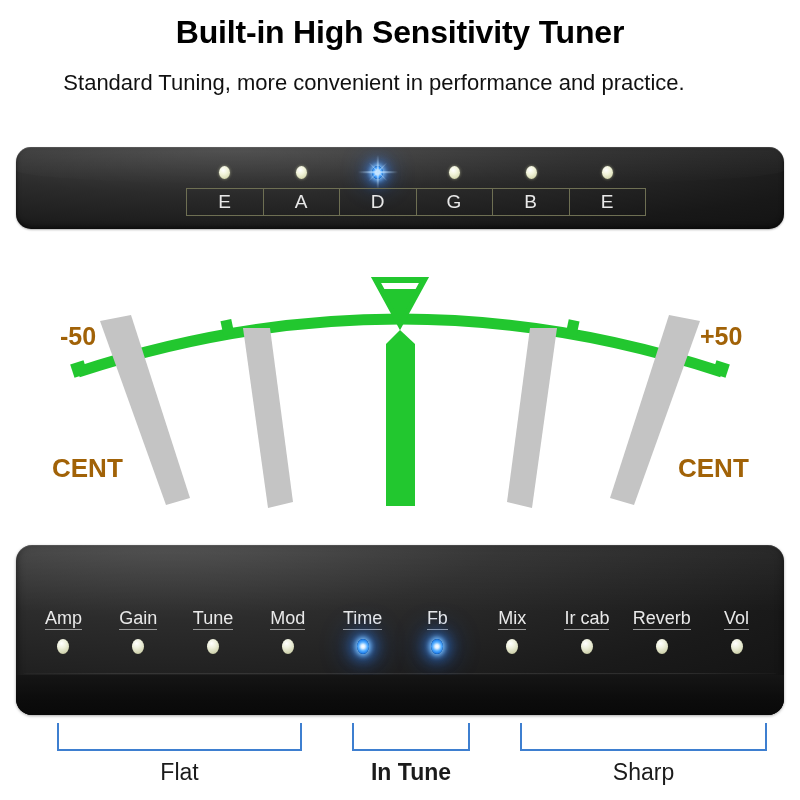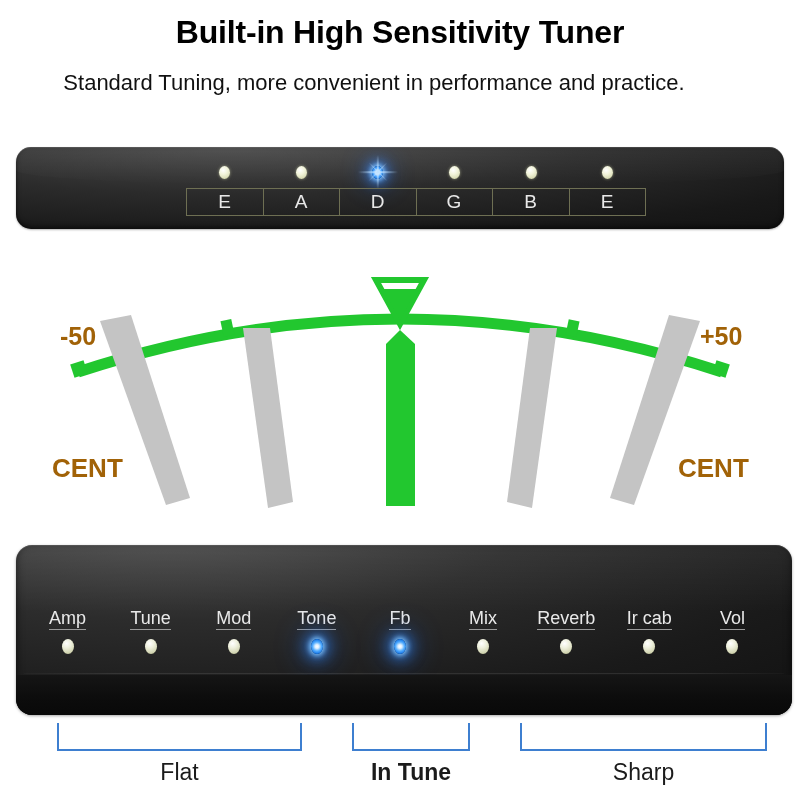--- a/index.html
+++ b/index.html
@@ -173,21 +173,20 @@
     top: 545px;
     width: 768px;
     height: 170px;
     border-radius: 16px;
     background:
       radial-gradient(130% 160% at 20% -10%, #4d4d4d 0%, #2c2c2c 34%, #1a1a1a 66%, #0e0e0e 100%);
     box-shadow: inset 0 1px 0 rgba(255,255,255,0.09),
                 inset 0 -3px 8px rgba(0,0,0,0.65),
                 0 1px 3px rgba(0,0,0,0.35);
     overflow: hidden;
-    padding-left: 8px;
   }
   .control-panel::before {
     content: "";
     position: absolute;
     left: 0; top: 0; right: 0; height: 40%;
     background: linear-gradient(180deg, rgba(255,255,255,0.06), rgba(255,255,255,0));
     pointer-events: none;
   }
   .panel-divider {
     position: absolute;
@@ -355,57 +354,63 @@
 
   <div class="control-panel">
     <div class="knob-row" id="knob-row">
         <div class="knob">
           <div class="knob-label">Amp</div>
           <div class="knob-led-wrap">
             <div class="knob-led"></div>
           </div>
         </div>
         <div class="knob">
+          <div class="knob-label">Gain</div>
+          <div class="knob-led-wrap">
+            <div class="knob-led"></div>
+          </div>
+        </div>
+        <div class="knob">
           <div class="knob-label">Tune</div>
           <div class="knob-led-wrap">
             <div class="knob-led"></div>
           </div>
         </div>
         <div class="knob">
           <div class="knob-label">Mod</div>
           <div class="knob-led-wrap">
             <div class="knob-led"></div>
           </div>
         </div>
         <div class="knob">
-          <div class="knob-label">Tone</div>
+          <div class="knob-label">Time</div>
           <div class="knob-led-wrap">
             <div class="knob-led on"></div>
           </div>
         </div>
         <div class="knob">
           <div class="knob-label">Fb</div>
           <div class="knob-led-wrap">
             <div class="knob-led on"></div>
           </div>
         </div>
         <div class="knob">
           <div class="knob-label">Mix</div>
           <div class="knob-led-wrap">
             <div class="knob-led"></div>
           </div>
         </div>
         <div class="knob">
+          <div class="knob-label">Ir cab</div>
+          <div class="knob-led-wrap">
+            <div class="knob-led"></div>
+          </div>
+        </div>
+        <div class="knob">
           <div class="knob-label">Reverb</div>
-          <div class="knob-led-wrap">
-            <div class="knob-led"></div>
-          </div>
-        </div>
-        <div class="knob">
-          <div class="knob-label">Ir cab</div>
           <div class="knob-led-wrap">
             <div class="knob-led"></div>
           </div>
         </div>
         <div class="knob">
           <div class="knob-label">Vol</div>
           <div class="knob-led-wrap">
             <div class="knob-led"></div>
           </div>
         </div>

